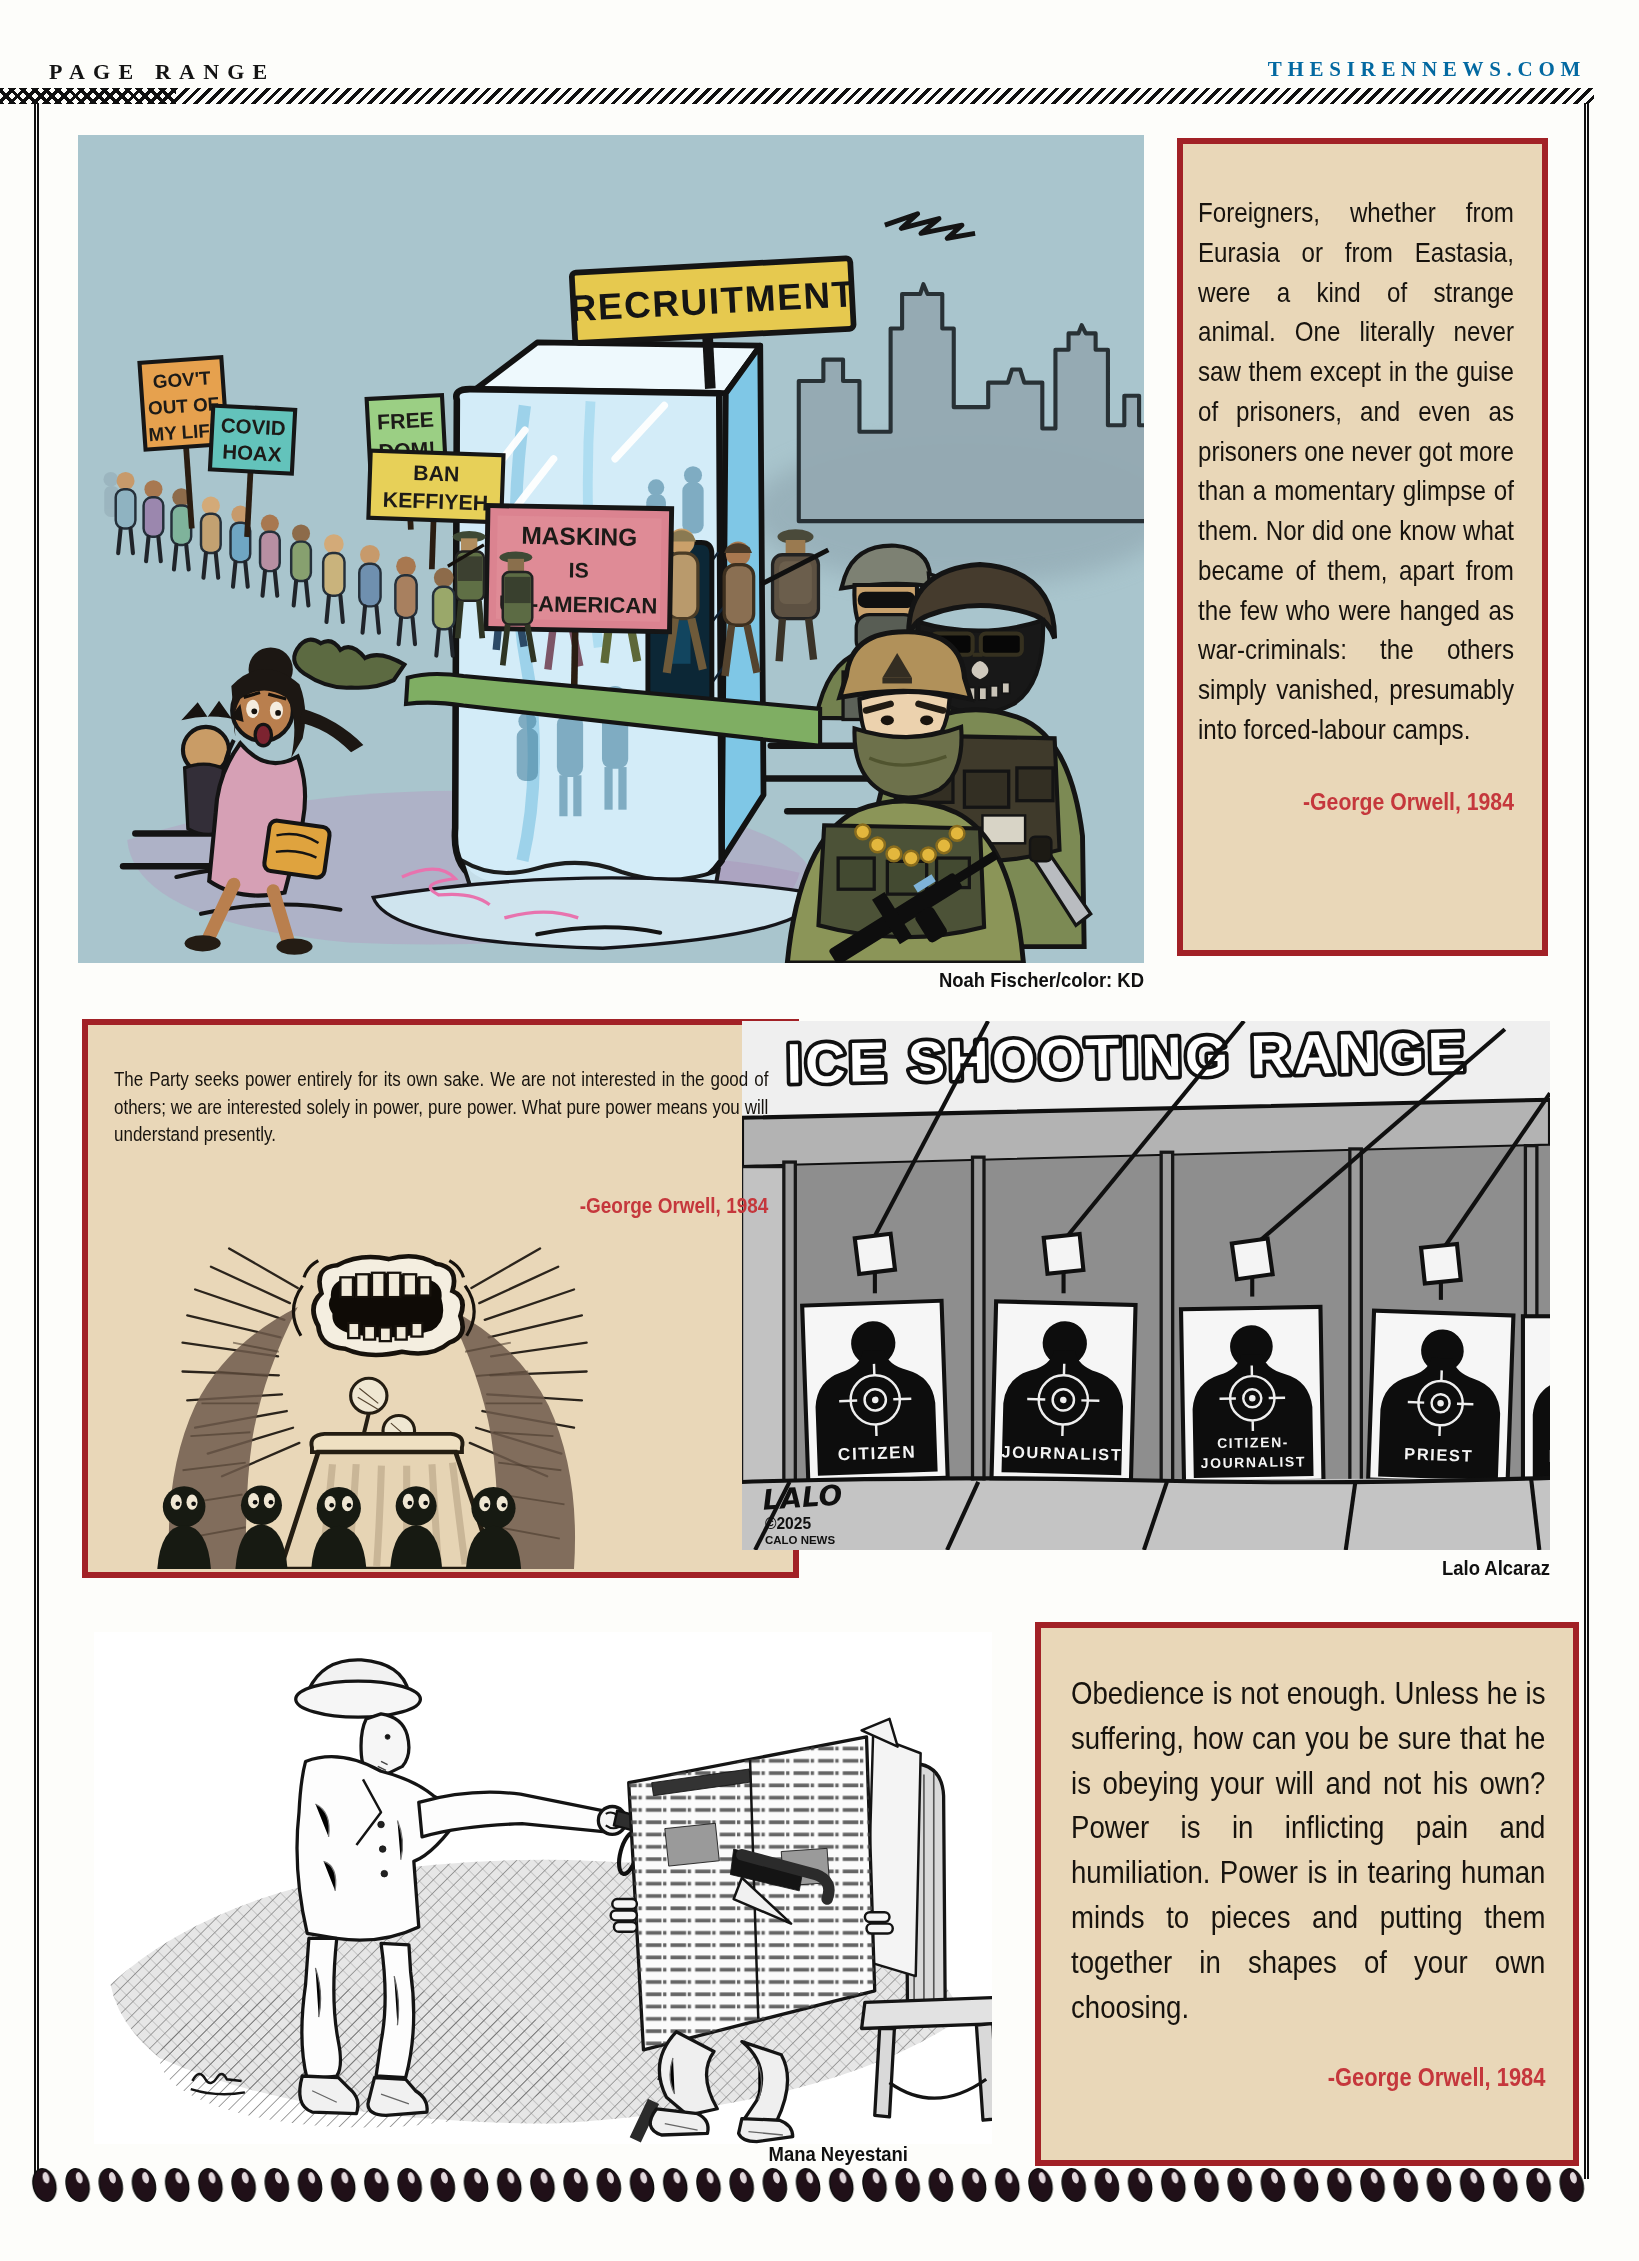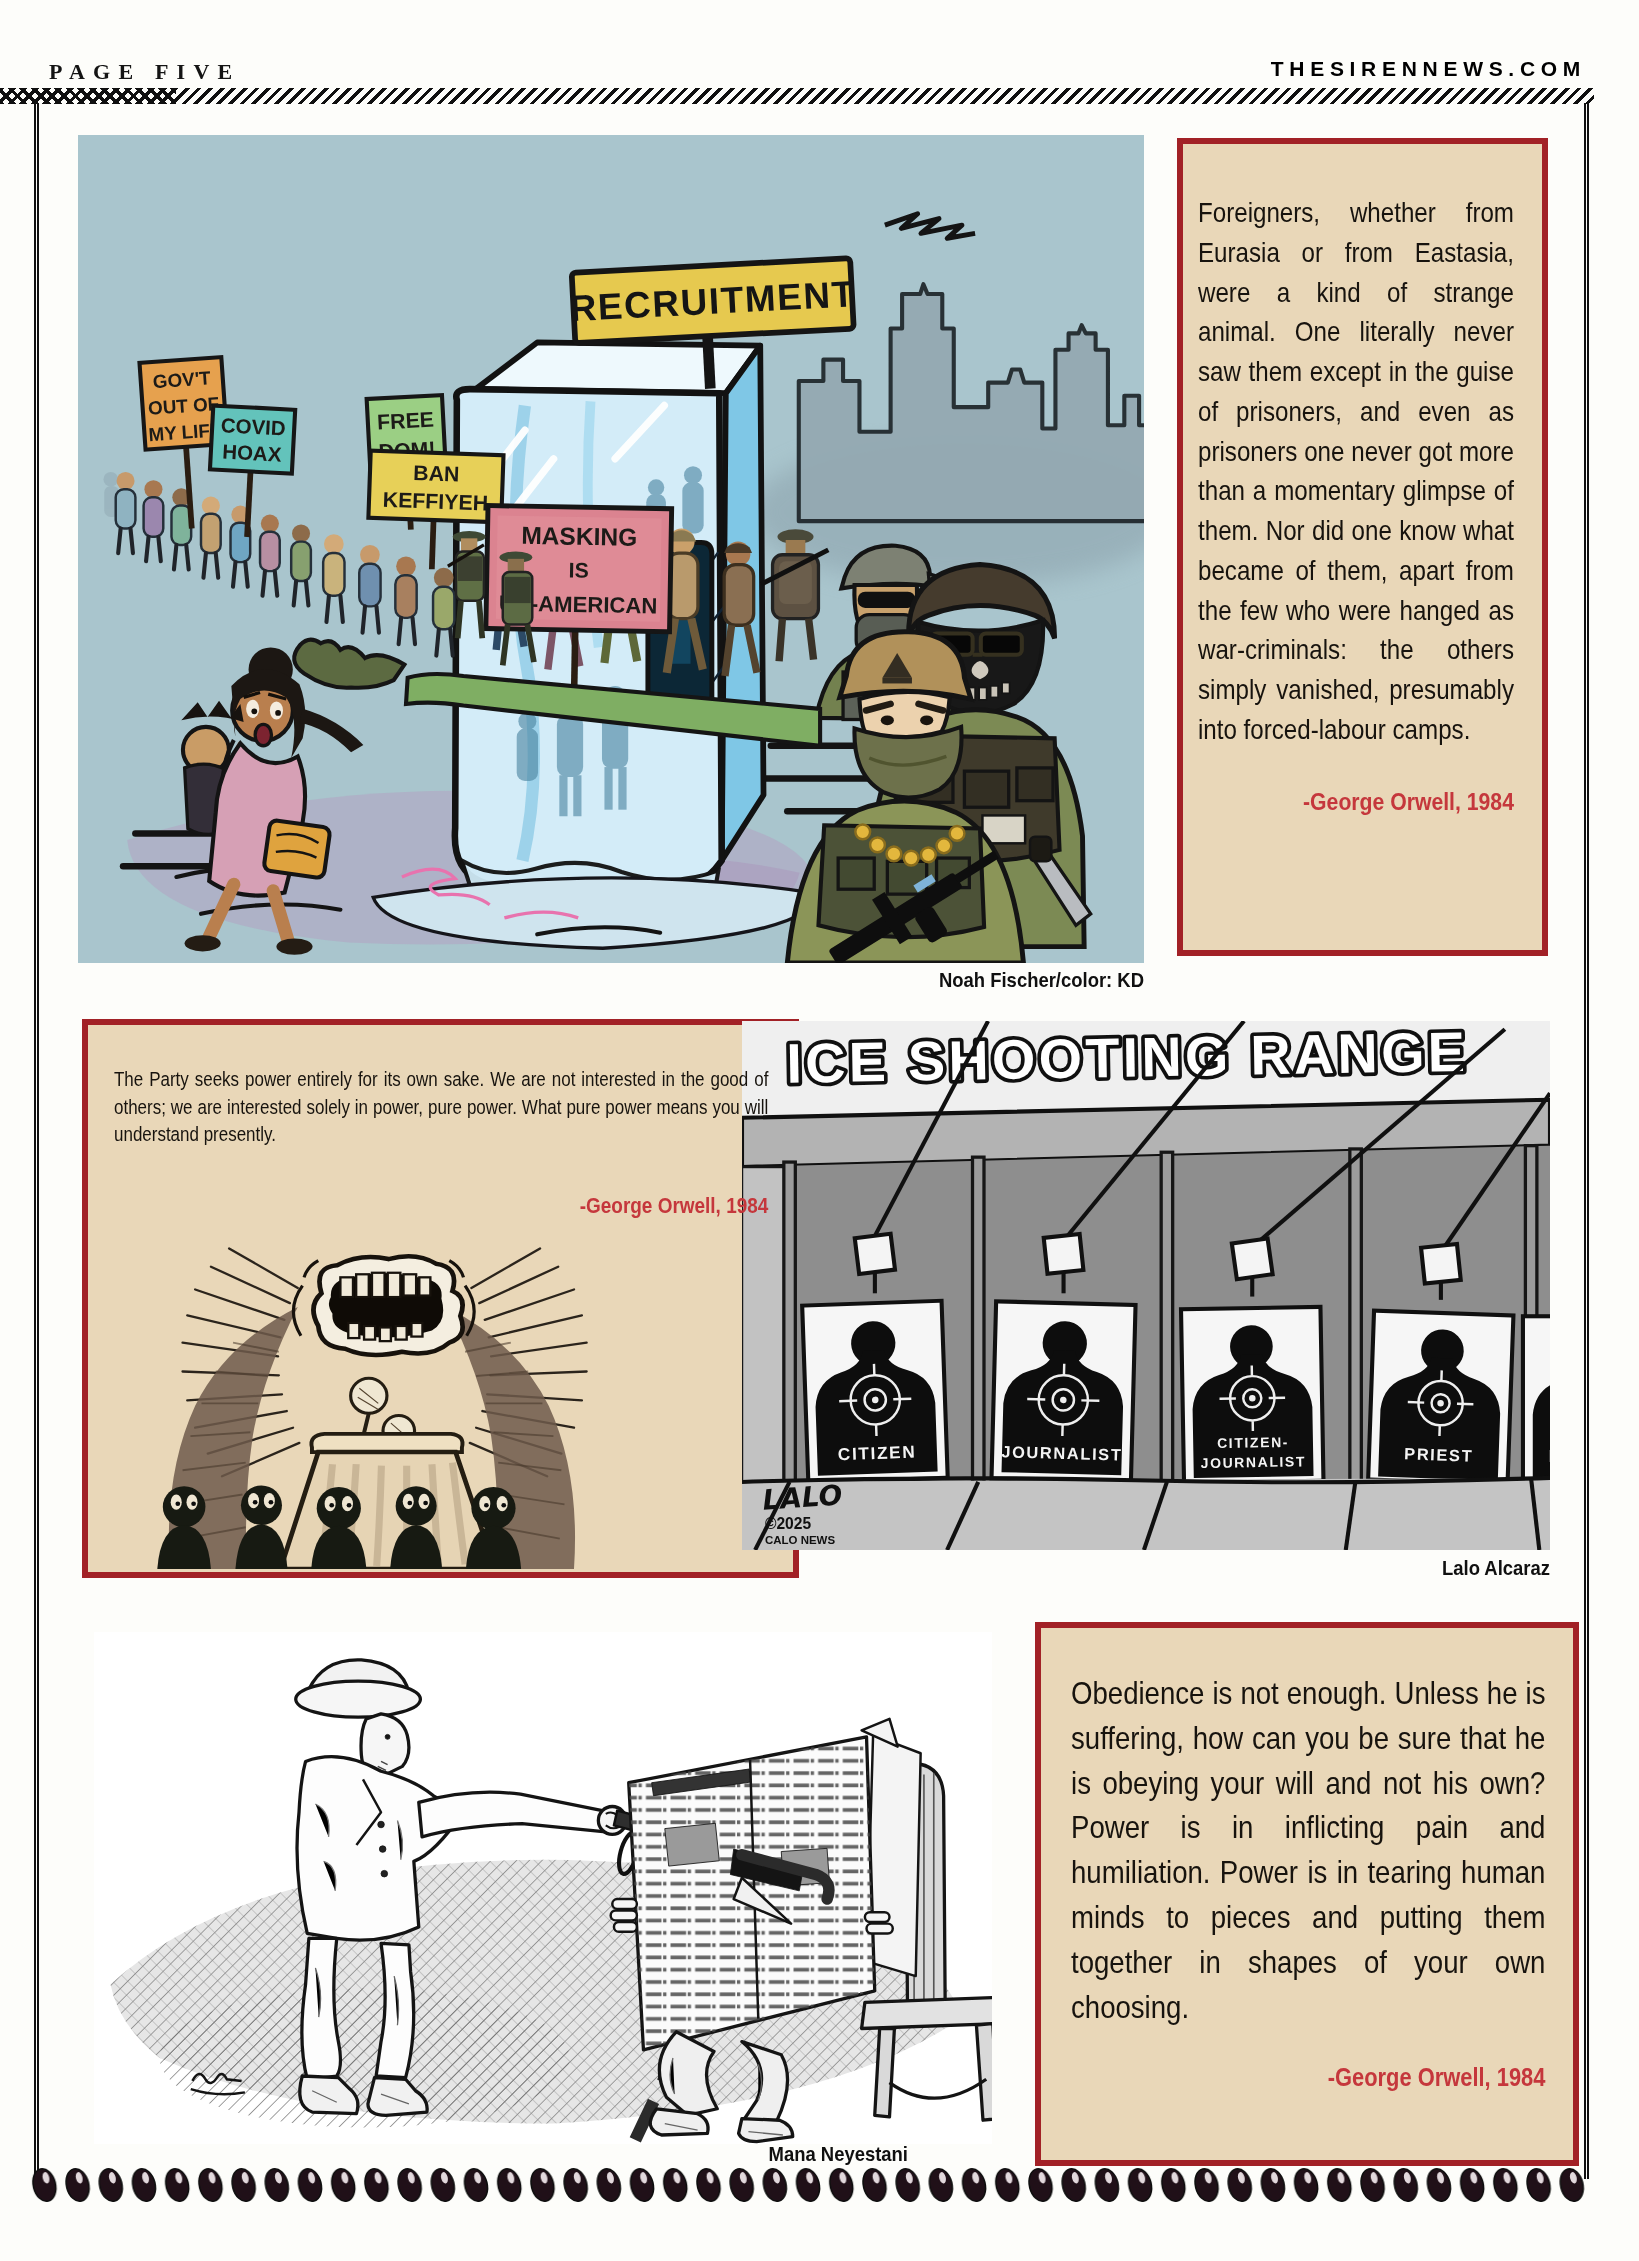--- a/index.html
+++ b/index.html
@@ -1,22 +1,22 @@
 <!DOCTYPE html>
 <html style="font-size:13px"><head>
 <meta charset="utf-8">
 <style>
   html,body{margin:0;padding:0;background:#ffffff;}
   .page{position:relative;width:1640px;height:2261px;background:#fdfdfa;overflow:hidden;
         font-family:"Liberation Sans",sans-serif;color:#151310;}
   
   .hdr-left{position:absolute;left:49px;top:59px;font-family:"Liberation Serif",serif;
             font-weight:700;font-size:22px;letter-spacing:8.2px;color:#141414;}
-  .hdr-right{position:absolute;right:54px;top:57px;font-family:Liberation Sans, sans-serif;
-             font-weight:700;font-size:21px;letter-spacing:5.7px;color:#000000;}
+  .hdr-right{position:absolute;right:54px;top:57px;font-family:Liberation Serif, serif;
+             font-weight:700;font-size:21px;letter-spacing:5.7px;color:#0369a1;}
   .hatch-rule{position:absolute;left:0;top:88px;width:1594px;height:15.6px;
               background:repeating-linear-gradient(135deg,#101010 0 3.3px,transparent 3.3px 8.2px);}
   .hatch-rule::before{content:"";position:absolute;left:0;top:0;width:176px;height:100%;
               background:repeating-linear-gradient(45deg,#101010 0 3.3px,transparent 3.3px 8.2px);}
   .vrule{position:absolute;top:103px;bottom:82px;width:0;border-left:5.7px double #101010;}
   .vrule.left{left:34px;} .vrule.right{left:1584px;}
   .eyes{position:absolute;left:28px;top:2166px;width:1561px;height:38px;}
   
   .qbox{position:absolute;background:#e9d7b8;border:6.6px solid #a22126;box-sizing:border-box;}
   .qbox1{left:1177px;top:138px;width:371px;height:818px;padding:49px 28px 0 15px;}
@@ -43,21 +43,21 @@
   .credit-range{left:1304px;top:1556px;width:246px;text-align:right;}
   .credit-bench{left:715px;top:2142px;width:193px;text-align:right;}
   .sign-txt{font-weight:700;fill:#1d1b18;}
   .tgt-label{font-weight:700;fill:#f4f4f4;letter-spacing:2px;}
 </style>
 </head>
 <body>
 
 <div class="page">
 
-  <div class="hdr-left">PAGE FIVE</div>
+  <div class="hdr-left">PAGE RANGE</div>
   <div class="hdr-right">THESIRENNEWS.COM</div>
   <div class="hatch-rule"></div>
   <div class="vrule left"></div>
   <div class="vrule right"></div>
 
   <div class="cartoon-top">
   <svg viewBox="0 0 1300 1010" preserveAspectRatio="none">
     <defs>
           <filter id="blr">
             <feGaussianBlur stdDeviation="14"></feGaussianBlur>

